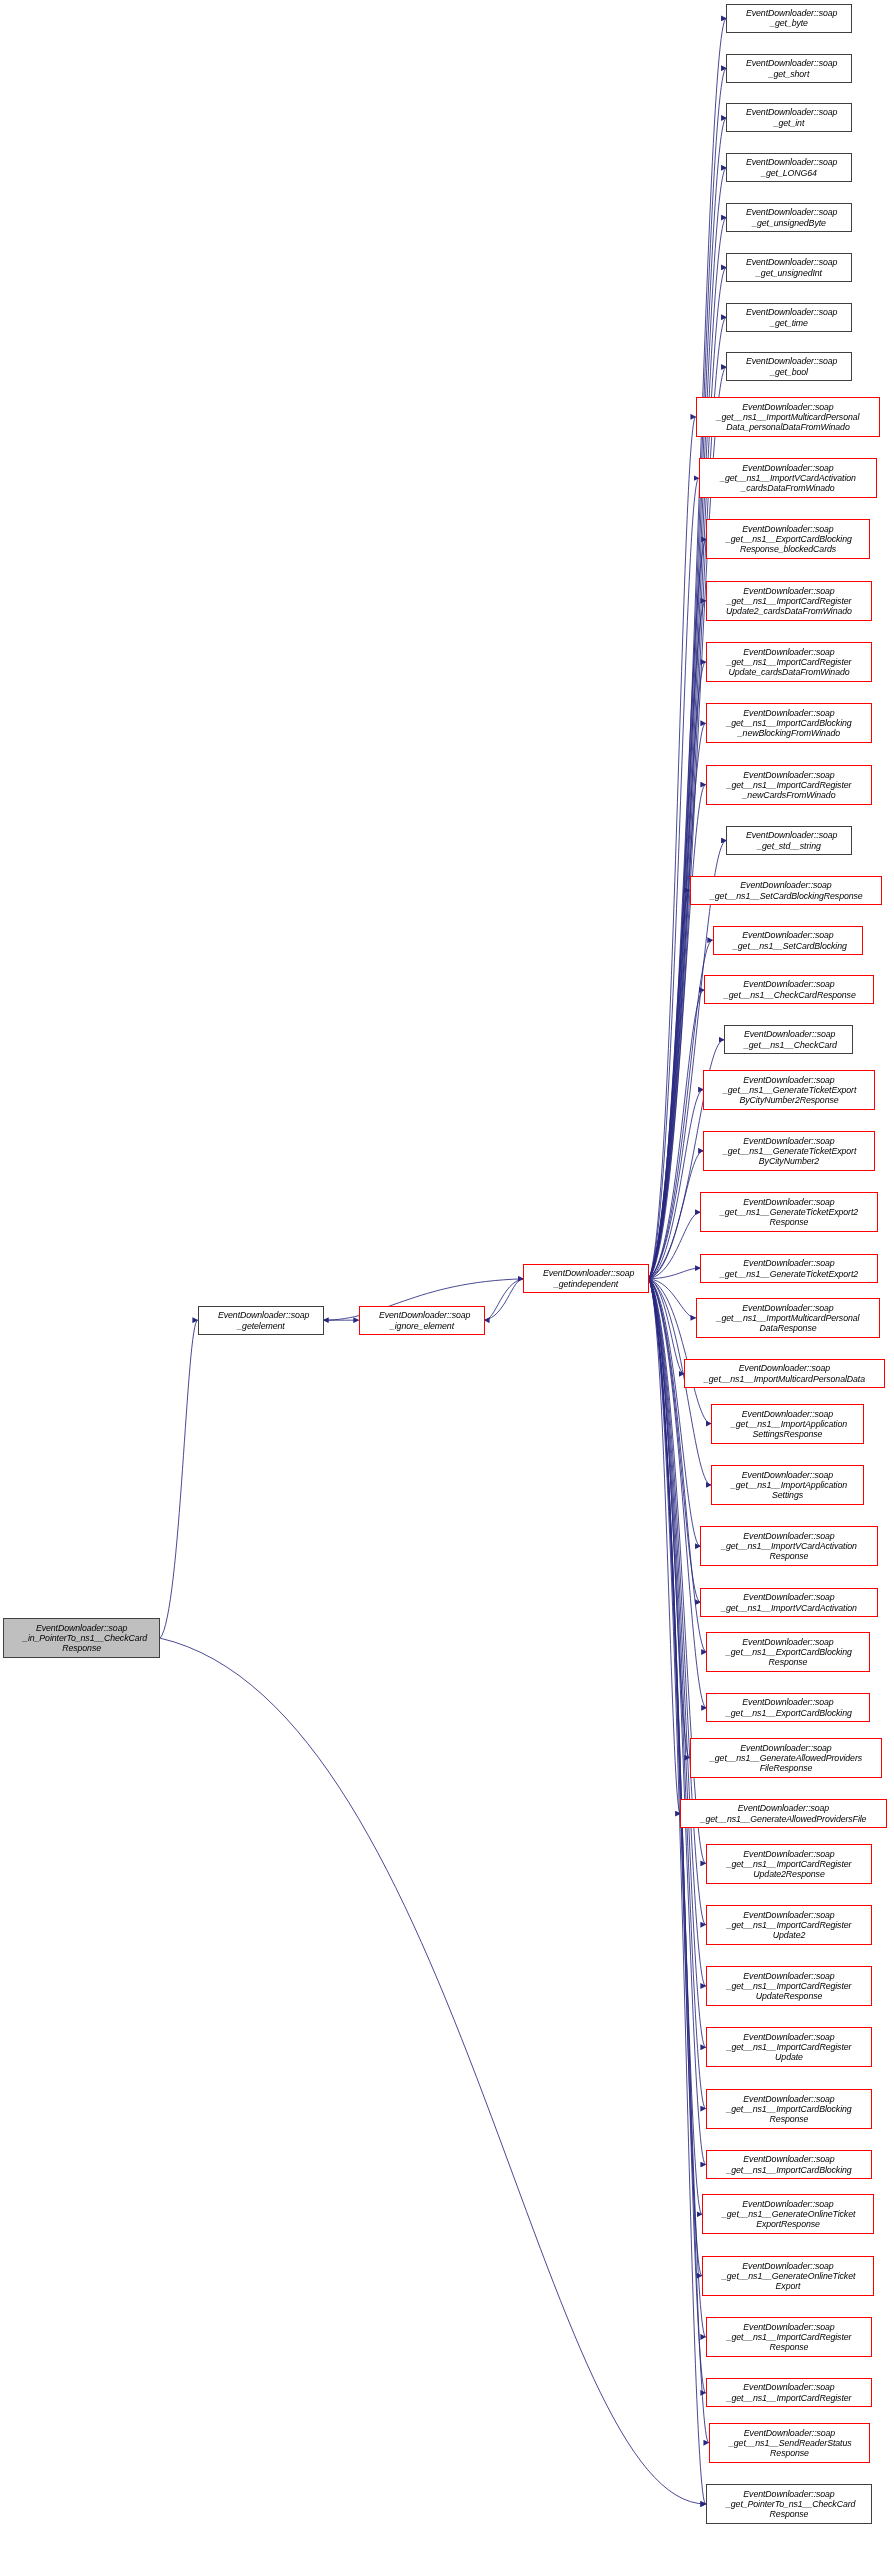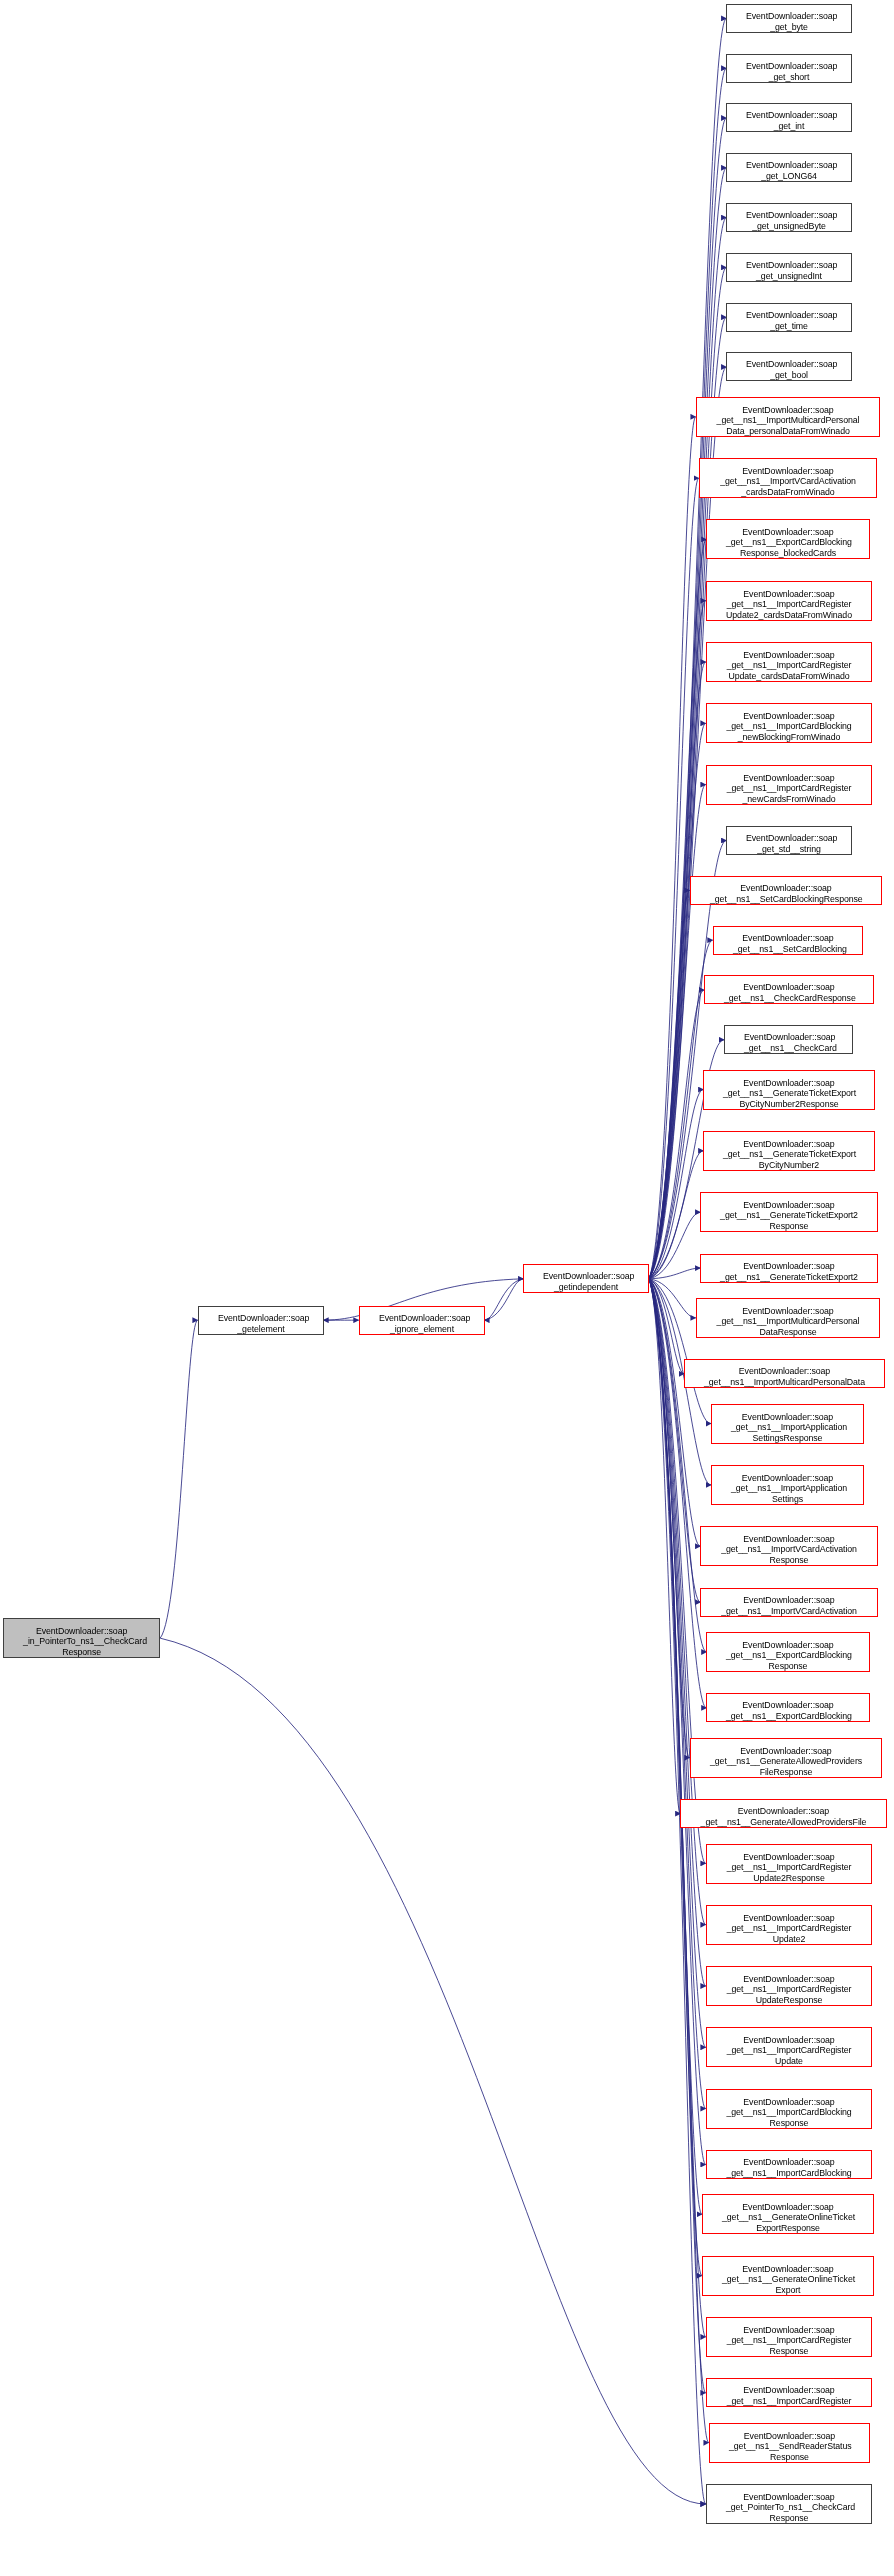--- a/index.html
+++ b/index.html
@@ -19,32 +19,33 @@
     position:absolute;
     left:0; top:0;
     width:895px;
     height:2576px;
     pointer-events:none;
   }
   .node{
     position:absolute;
     box-sizing:border-box;
     display:flex;
-    align-items:flex-end;
+    align-items:center;
     justify-content:center;
     text-align:center;
     background:#ffffff;
     border:0.8px solid #ff0000;
     color:#000000;
     font-size:8.8px;
     line-height:10.3px;
     letter-spacing:-0.1px;
     white-space:pre-line;
     padding:0 19px;
     z-index:3;
+    font-style:italic;
   }
   .node.black{ border:0.8px solid #404040; }
   .node.current{ border:0.8px solid #404040; background:#bfbfbf; }
   .nlabel{ display:block; width:100%; white-space:pre-line; }
 </style>
 </head>
 <body>
 
 <div id="canvas">
   <svg id="edges" viewBox="0 0 1168 3362" xmlns="http://www.w3.org/2000/svg">

